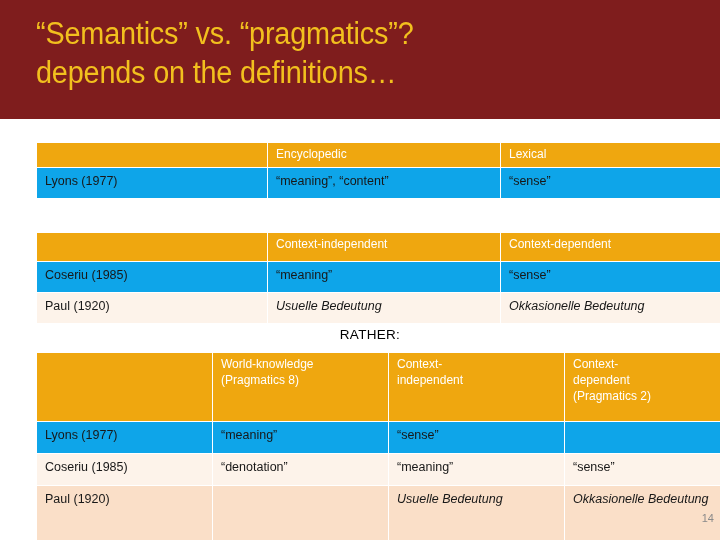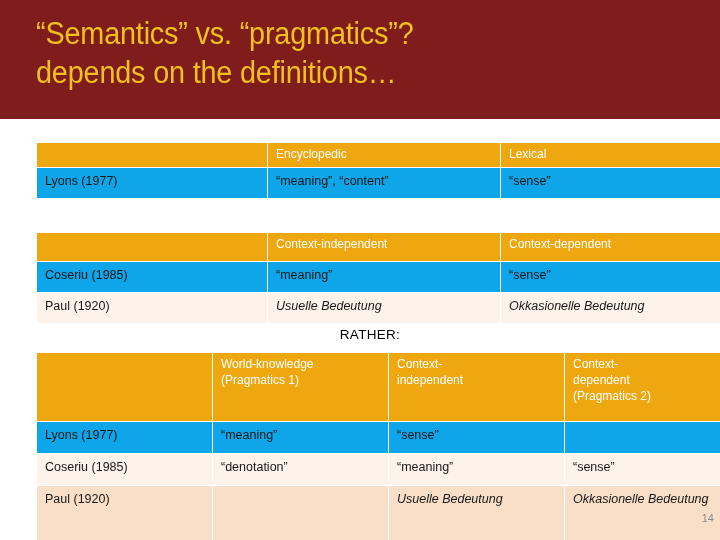--- a/index.html
+++ b/index.html
@@ -171,21 +171,21 @@
 </table>
 
 <div class="rather">RATHER:</div>
 
 <table class="tbl" id="table3">
   <tbody>
     <tr class="hdr">
       <td class="c0 blank"></td>
       <td class="c1">
         <div>World-knowledge</div>
-        <div>(Pragmatics 1)</div>
+        <div>(Pragmatics 8)</div>
       </td>
       <td class="c2">
         <div>Context-</div>
         <div>independent</div>
       </td>
       <td class="c3">
         <div>Context-</div>
         <div>dependent</div>
         <div>(Pragmatics 2)</div>
       </td>

